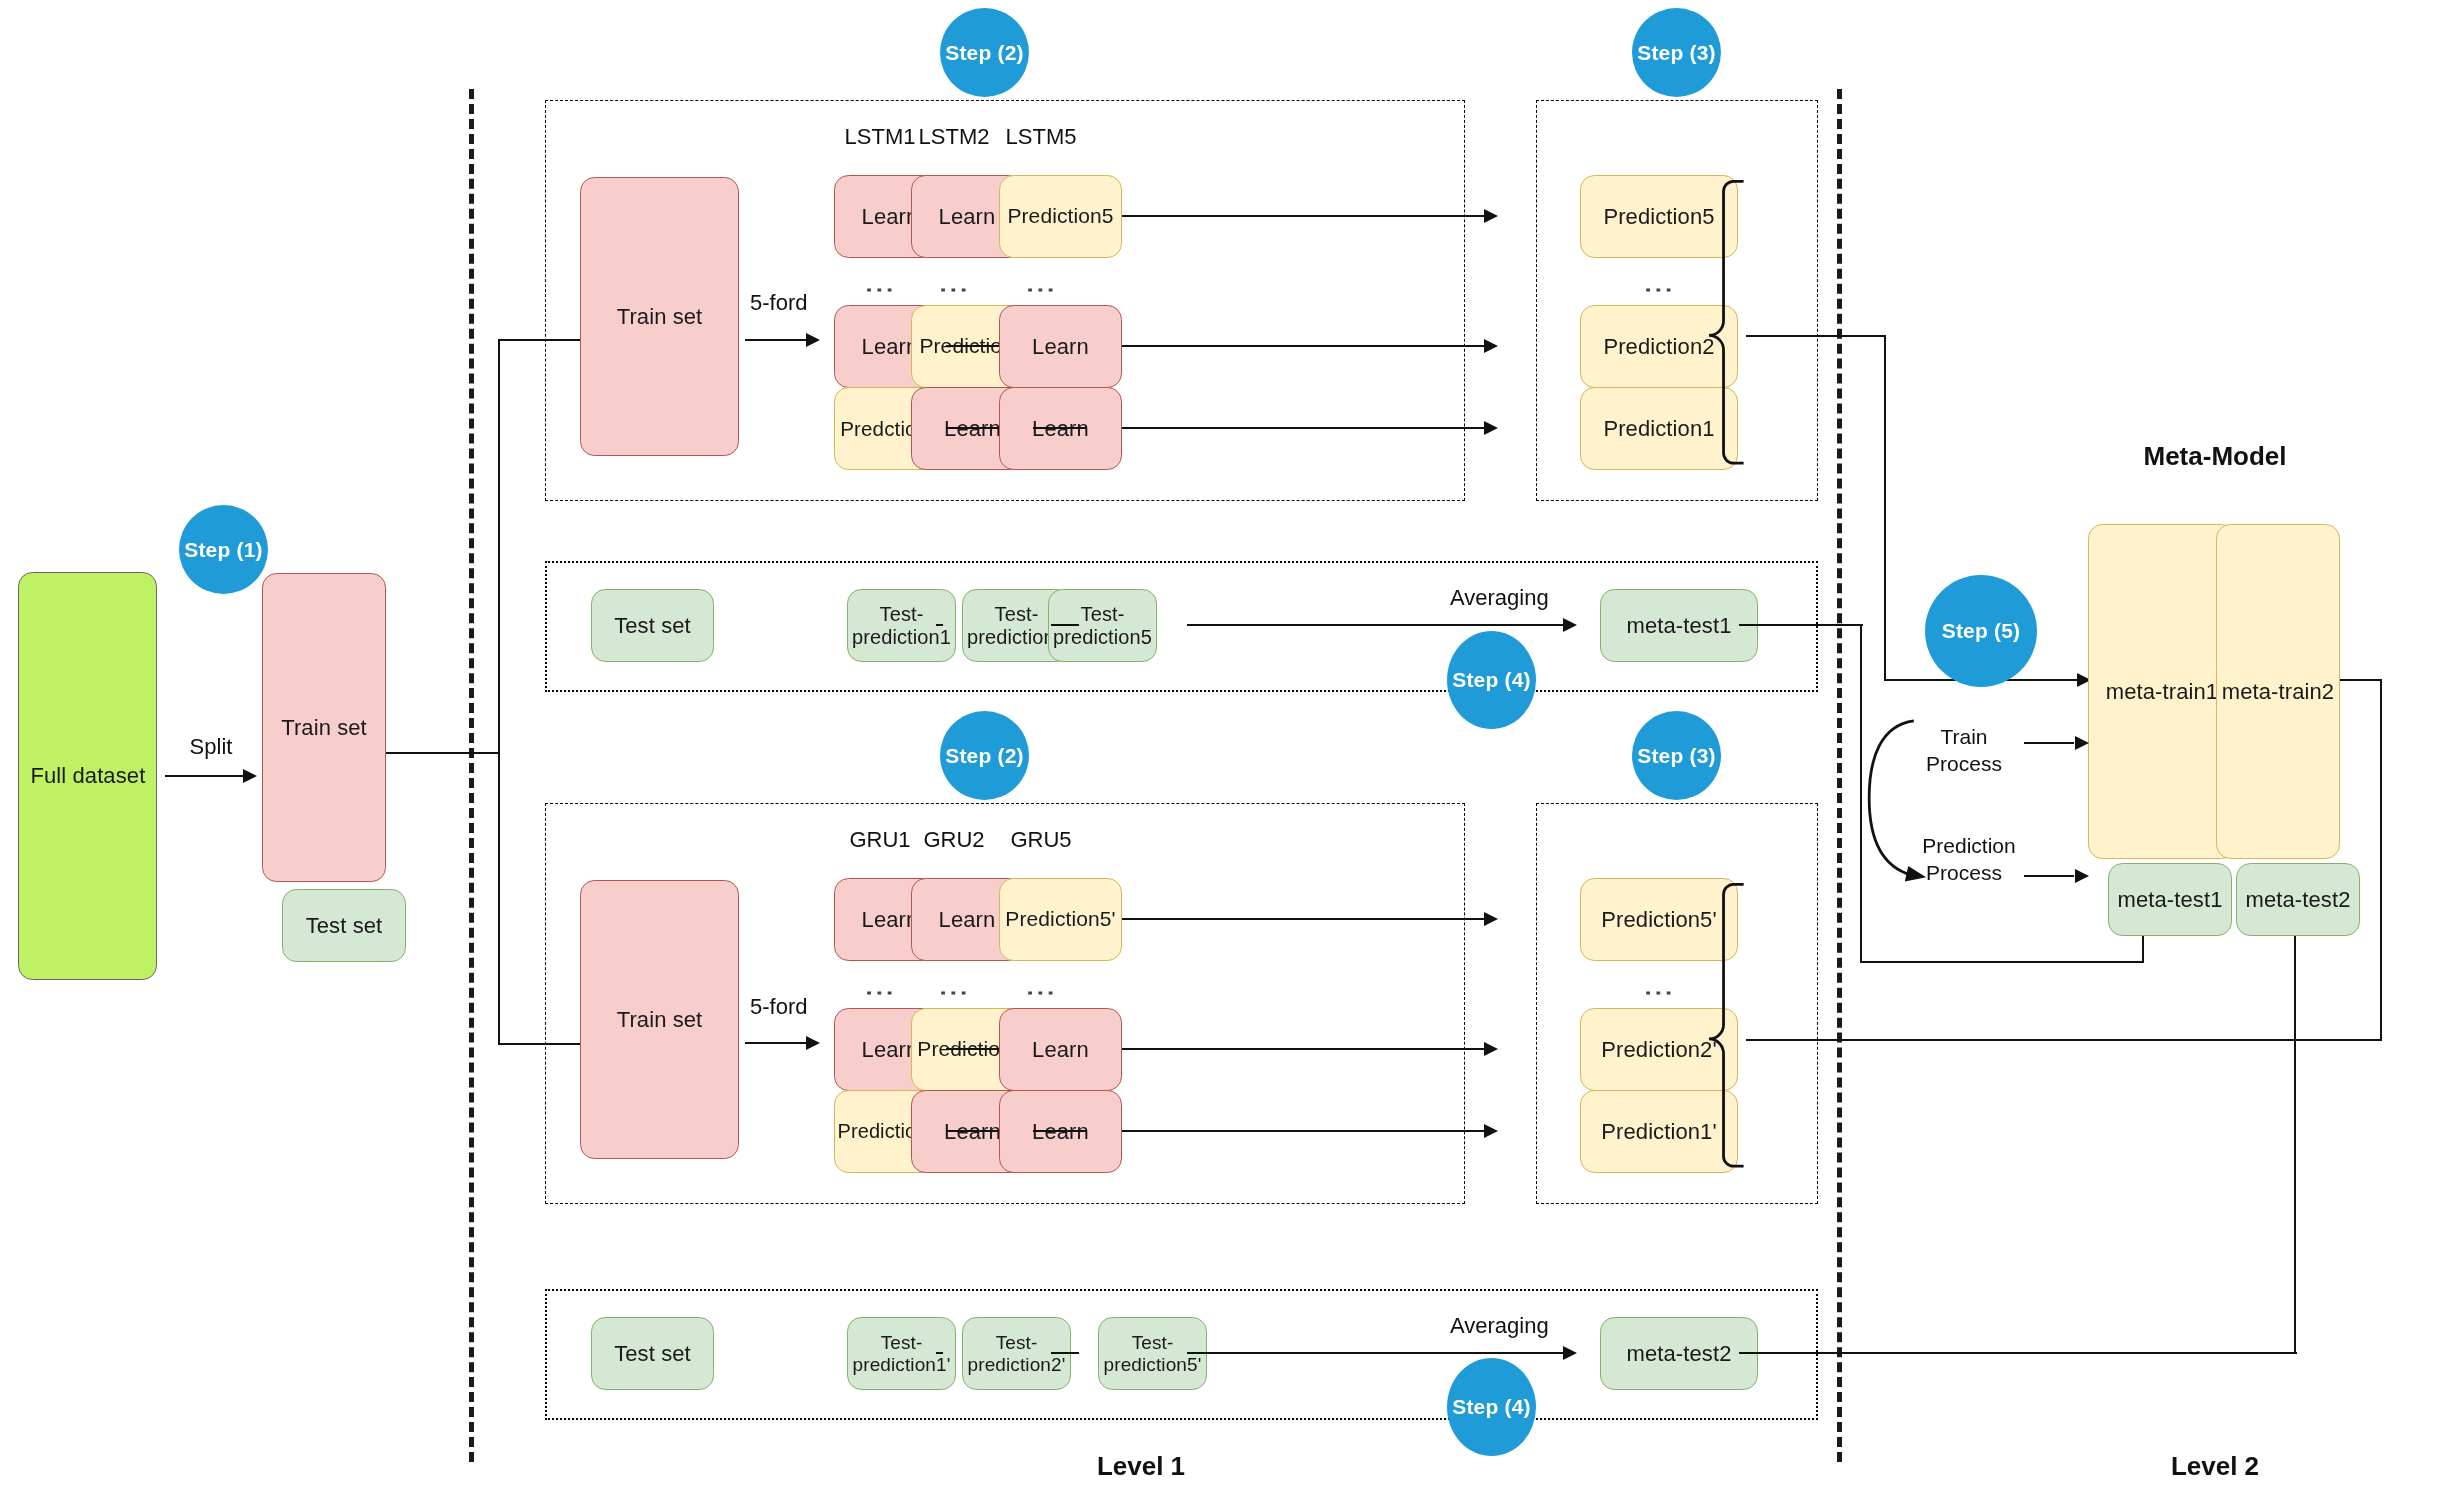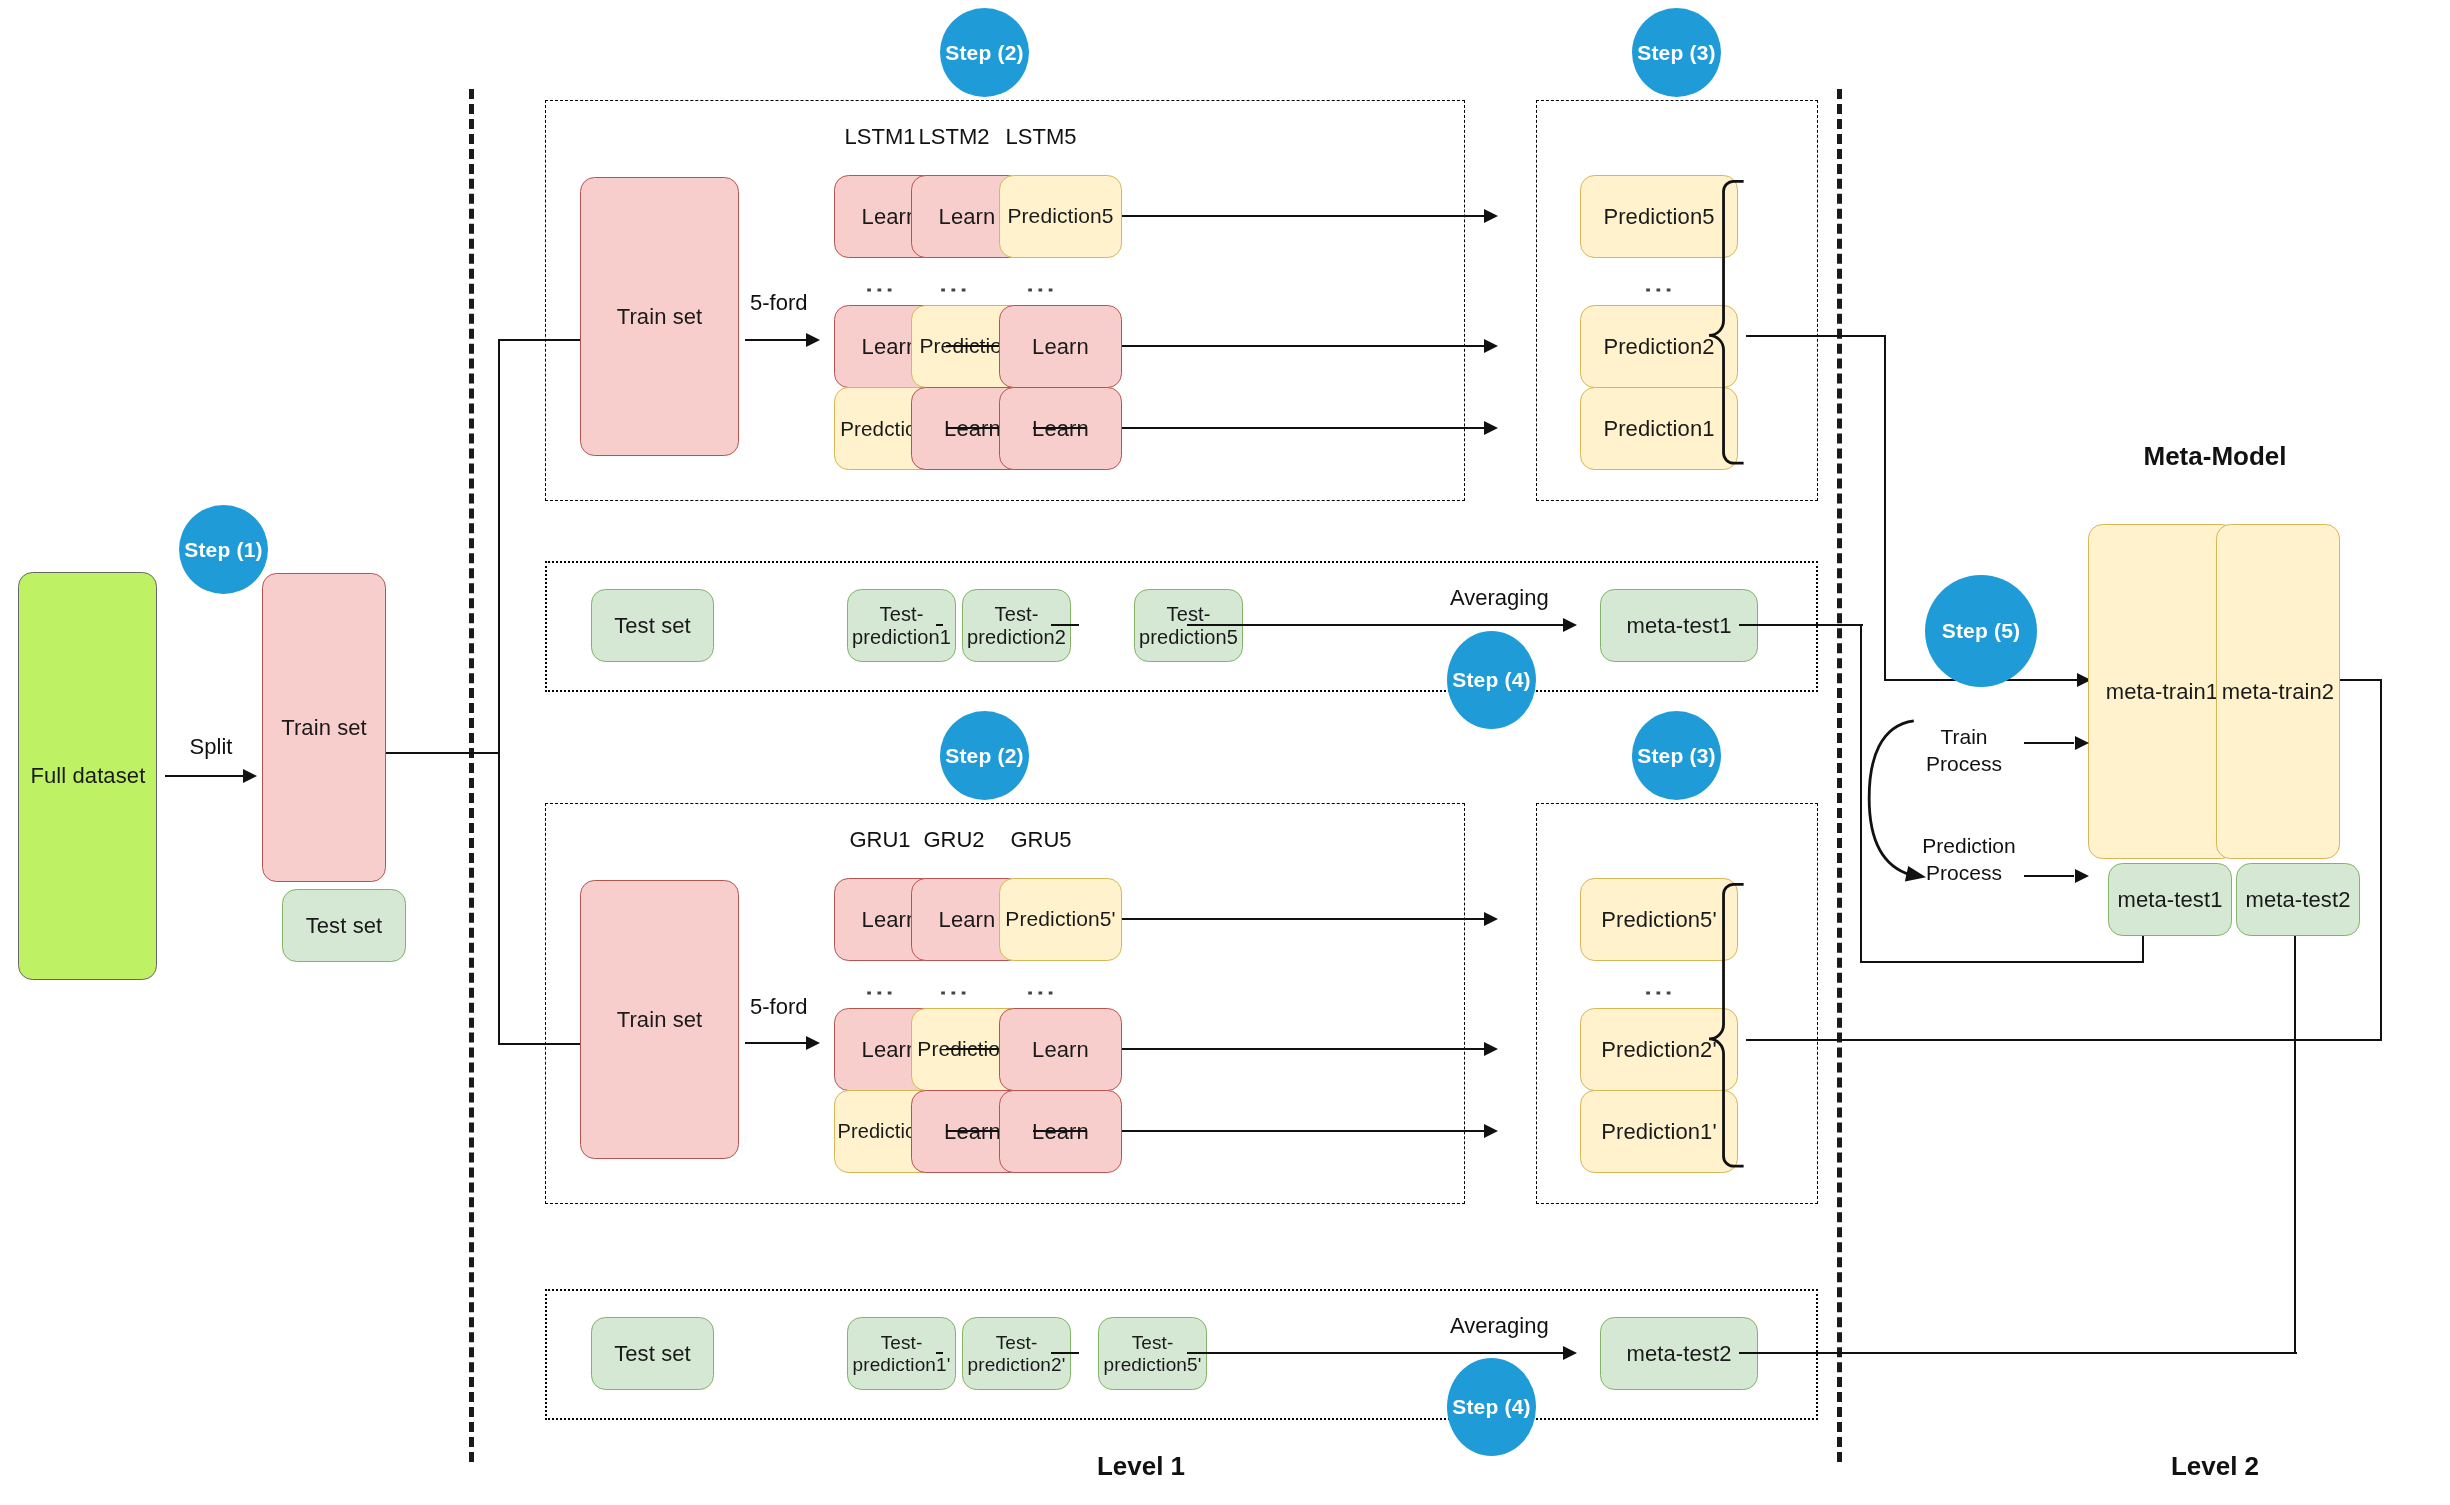--- a/index.html
+++ b/index.html
@@ -161,21 +161,21 @@
 
   <div class="box green" style="left:571px;top:589px;width:123px;height:73px;">
     <span>Test set</span>
     </div>
   <div class="box green" style="left:827px;top:589px;width:109px;height:73px;font-size:20px;">
     <span>Test-prediction1</span>
     </div>
   <div class="box green" style="left:942px;top:589px;width:109px;height:73px;font-size:20px;">
     <span>Test-prediction2</span>
     </div>
-  <div class="box green" style="left:1114px;top:589px;width:109px;height:73px;font-size:20px;">
+  <div class="box green" style="left:1028px;top:589px;width:109px;height:73px;font-size:20px;">
     <span>Test-prediction5</span>
     </div>
   <div class="lbl" style="left:1450px;top:585px;">Averaging</div>
   <div class="box green" style="left:1580px;top:589px;width:158px;height:73px;">
     <span>meta-test1</span>
     </div>
 
   <div class="ln lnh" style="left:936px;top:624px;width:6.7px;"></div>
   <div class="ln lnh" style="left:1051px;top:624px;width:28px;"></div>
   <div class="ln lnh" style="left:1187px;top:624px;width:377px;"></div>

